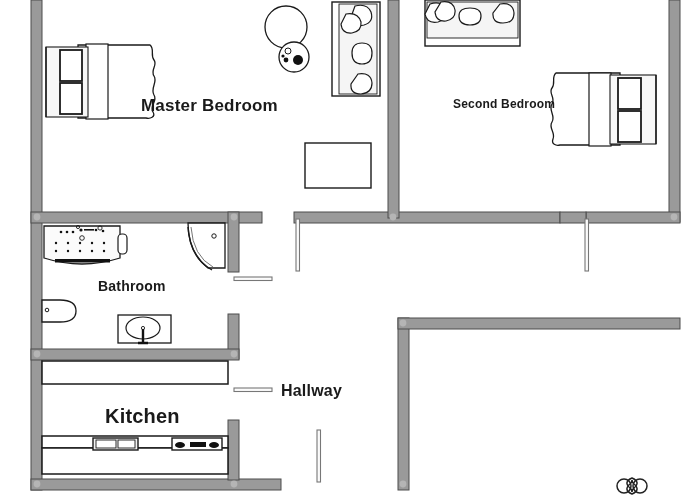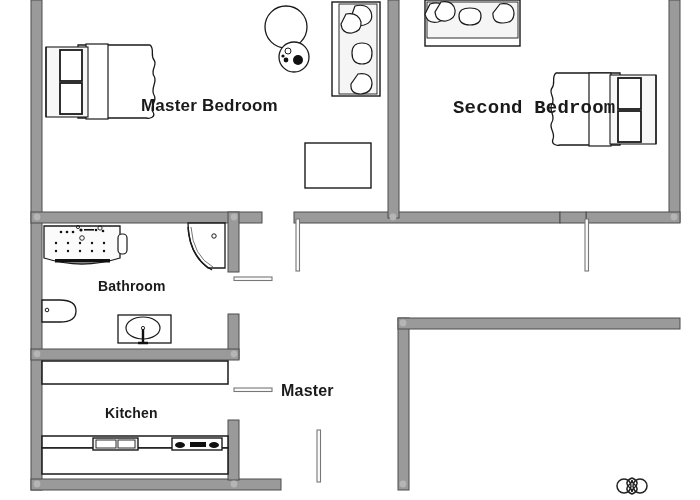--- a/index.html
+++ b/index.html
@@ -26,23 +26,23 @@
   }
   .room-label {
     position: absolute;
     font-family: "Liberation Sans", sans-serif;
     font-weight: bold;
     color: #1a1a1a;
     white-space: nowrap;
     letter-spacing: 0.2px;
   }
   #label-master  { left: 141px; top: 96px;  font-size: 17px; }
-  #label-second  { left: 453px; top: 97px;  font-size: 19px; font-family: Liberation Mono, monospace; }
+  #label-second  { left: 453px; top: 97px;  font-size: 12px; }
   #label-bath    { left: 98px;  top: 278px; font-size: 14px; text-align: right; }
-  #label-kitchen { left: 105px; top: 405px; font-size: 14px; }
+  #label-kitchen { left: 105px; top: 405px; font-size: 20px; }
   #label-hallway { left: 281px; top: 382px; font-size: 16px; }
 </style>
 </head>
 <body>
 
 <div id="floorplan-app">
 
   <svg id="plan-svg" viewBox="0 0 700 500">
 
     <g fill="#9a9a9a" stroke="#4d4d4d" stroke-width="1">
@@ -230,15 +230,15 @@
   </svg>
 
   <div class="room-label" id="label-master">Master Bedroom</div>
 
   <div class="room-label" id="label-second">Second Bedroom</div>
 
   <div class="room-label" id="label-bath">Bathroom</div>
 
   <div class="room-label" id="label-kitchen">Kitchen</div>
 
-  <div class="room-label" id="label-hallway">Master</div>
+  <div class="room-label" id="label-hallway">Hallway</div>
 
 </div>
 
 </body></html>

